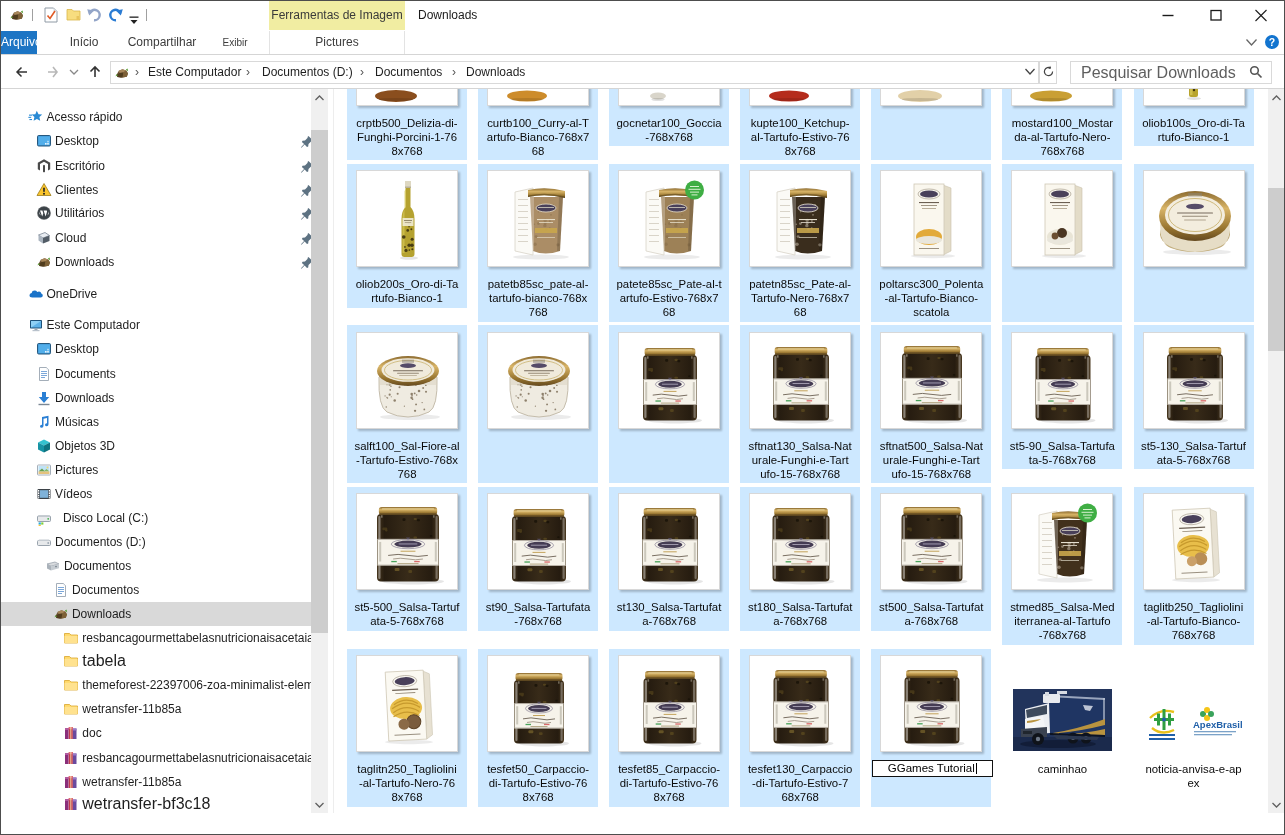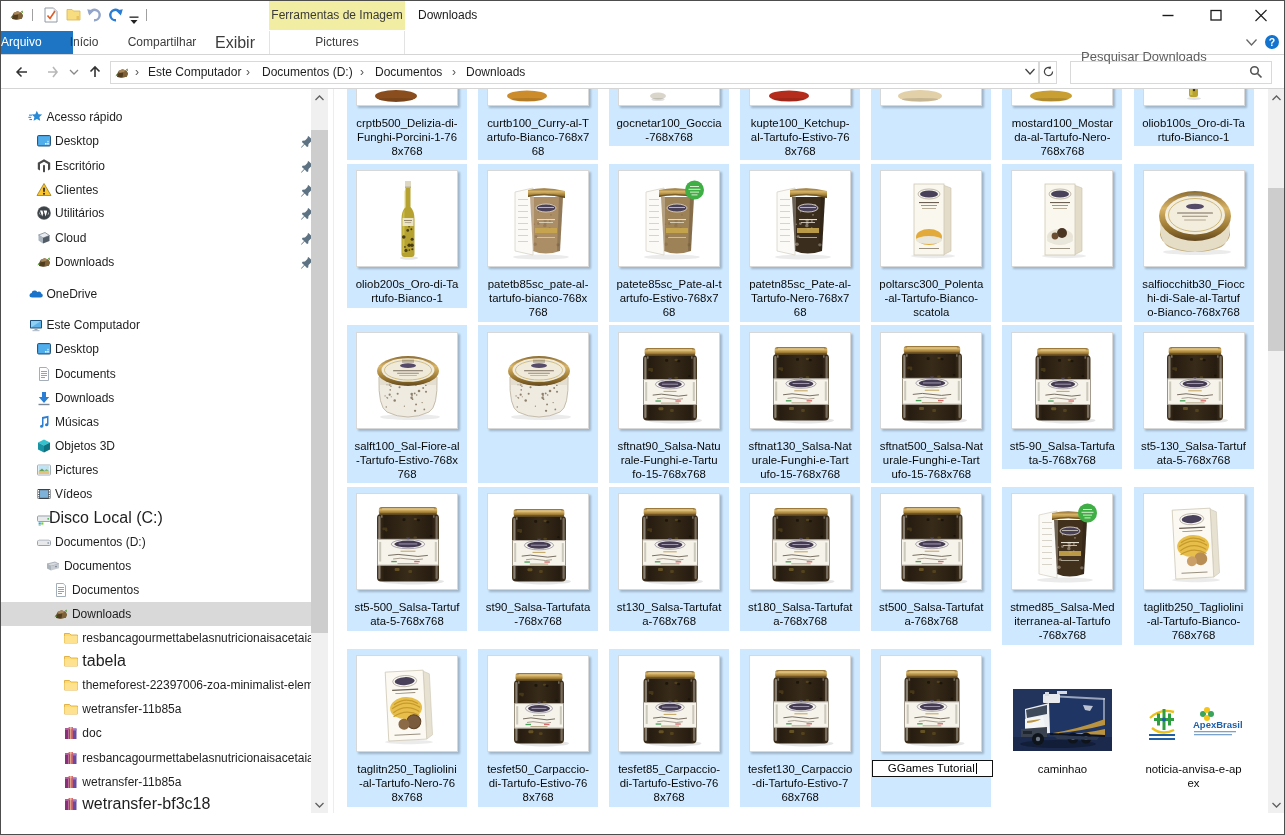--- a/index.html
+++ b/index.html
@@ -37,24 +37,24 @@
     <div style="position:absolute;left:146px;top:9px;width:1px;height:12px;background:#a0a0a0"></div>
     <div style="position:absolute;left:269px;top:1px;width:136px;height:29px;background:#f1eda2"></div>
     <div style="position:absolute;left:269px;top:1px;width:136px;height:29px;line-height:29px;text-align:center;font-size:12px;color:#3a3a3a">Ferramentas de Imagem</div>
     <div style="position:absolute;left:418px;top:0;height:30px;line-height:30px;font-size:12px;color:#1a1a1a">Downloads</div>
     <svg style="position:absolute;left:1156px;top:0" width="128" height="30" viewBox="0 0 128 30">
       <line x1="6.5" y1="15.5" x2="17.5" y2="15.5" stroke="#1a1a1a" stroke-width="1.4"></line>
       <rect x="55" y="10.5" width="10" height="9.5" fill="none" stroke="#1a1a1a" stroke-width="1.3"></rect>
       <line x1="99.5" y1="10" x2="110.5" y2="21" stroke="#1a1a1a" stroke-width="1.1"></line>
       <line x1="110.5" y1="10" x2="99.5" y2="21" stroke="#1a1a1a" stroke-width="1.1"></line>
     </svg>
-    <div style="position:absolute;left:1px;top:31px;width:72px;height:23px;background:#1d75c4;color:#fff;text-align:left;line-height:23px;font-size:12px">Arquivo</div>
+    <div style="position:absolute;left:1px;top:31px;width:36px;height:23px;background:#1d75c4;color:#fff;text-align:left;line-height:23px;font-size:12px">Arquivo</div>
     <div style="position:absolute;left:84px;top:31px;transform:translateX(-50%);height:23px;line-height:23px;font-size:12px;color:#3c3c3c">Início</div>
     <div style="position:absolute;left:162px;top:31px;transform:translateX(-50%);height:23px;line-height:23px;font-size:12px;color:#3c3c3c">Compartilhar</div>
-    <div style="position:absolute;left:235px;top:31px;transform:translateX(-50%);height:23px;line-height:23px;font-size:16px;color:#3c3c3c">Exibir</div>
+    <div style="position:absolute;left:235px;top:31px;transform:translateX(-50%);height:23px;line-height:23px;font-size:10px;color:#3c3c3c">Exibir</div>
     <div style="position:absolute;left:269px;top:31px;width:136px;height:23px;border-left:1px solid #e3e3e3;border-right:1px solid #e3e3e3;box-sizing:border-box;text-align:center;line-height:23px;font-size:12px;color:#3c3c3c">Pictures</div>
     <div style="position:absolute;left:1px;top:54px;width:1283px;height:1px;background:#d5d5d5"></div>
     <svg style="position:absolute;left:1245px;top:38px" width="13" height="9" viewBox="0 0 13 9">
       <path d="M1.5 1.5 L6.5 7 L11.5 1.5" stroke="#666" stroke-width="1.3" fill="none"></path>
     </svg>
     <div style="position:absolute;left:1265px;top:35px;width:14px;height:14px;border-radius:50%;background:#1274cf;color:#fff;font-size:10.5px;font-weight:bold;text-align:center;line-height:14px">?</div>
     <svg style="position:absolute;left:10px;top:62px" width="96" height="20" viewBox="0 0 96 20">
       <path d="M7 10 L17 10 M11.5 5.5 L7 10 L11.5 14.5" stroke="#333" stroke-width="1.5" fill="none"></path>
       <path d="M38 10 L47 10 M43 5 L47 10 L43 15" stroke="#b8b8b8" stroke-width="1.6" fill="none"></path>
       <path d="M60 8 L64 12 L68 8" stroke="#888" stroke-width="1.3" fill="none"></path>
@@ -79,21 +79,21 @@
     <div style="position:absolute;left:466px;top:61px;height:23px;line-height:23px;font-size:12px;color:#1e1e1e">Downloads</div>
     <svg style="position:absolute;left:1024px;top:68px" width="12" height="8" viewBox="0 0 12 8">
       <path d="M1.5 1 L6 6 L10.5 1" stroke="#444" stroke-width="1.3" fill="none"></path>
     </svg>
     <div style="position:absolute;left:1039px;top:61px;width:18px;height:23px;border:1px solid #d9d9d9;box-sizing:border-box"></div>
     <svg style="position:absolute;left:1042px;top:65px" width="13" height="13" viewBox="0 0 13 13">
       <path d="M10.6 6.5 A4.1 4.1 0 1 1 8.8 3.1" stroke="#444" stroke-width="1.2" fill="none"></path>
       <path d="M8.2 0.8 L8.9 3.4 L6.3 4.1 Z" fill="#444"></path>
     </svg>
     <div style="position:absolute;left:1070px;top:61px;width:202px;height:23px;border:1px solid #d9d9d9;box-sizing:border-box;background:#fff"></div>
-    <div style="position:absolute;left:1081px;top:45px;height:23px;line-height:23px;font-size:13px;color:#5f5f5f">Pesquisar Downloads</div>
+    <div style="position:absolute;left:1081px;top:61px;height:23px;line-height:23px;font-size:16px;color:#5f5f5f">Pesquisar Downloads</div>
     <svg style="position:absolute;left:1249px;top:65px" width="14" height="14" viewBox="0 0 14 14">
       <circle cx="5.5" cy="5.5" r="3.8" stroke="#555" stroke-width="1.6" fill="none"></circle>
       <line x1="8.5" y1="8.5" x2="12.5" y2="12.5" stroke="#555" stroke-width="1.7"></line>
     </svg>
     <div style="position:absolute;left:1px;top:88px;width:1283px;height:1px;background:#d5d5d5"></div>
     <div id="side">
       <div style="position:absolute;left:26.5px;top:20.3px;width:16px;height:16px"><svg width="16" height="16" viewBox="0 0 16 16">
           <path d="M8.8 1.8 L10.5 5.2 L14.2 5.6 L11.4 8.1 L12.2 11.8 L8.9 9.9 L5.6 11.8 L6.4 8.1 L3.6 5.6 L7.3 5.2 Z" fill="#2a8ad4"></path>
           <rect x="1" y="5.6" width="3" height="1.1" fill="#2a8ad4"></rect>
           <rect x="0.4" y="7.8" width="2.8" height="1.1" fill="#2a8ad4"></rect>
@@ -226,21 +226,21 @@
         </svg></div>
       <div style="position:absolute;left:54px;top:392.9px;height:24px;line-height:24px;white-space:nowrap;font-size:12px;color:#1e1e1e">Vídeos</div>
       <div style="position:absolute;left:35px;top:421px;width:16px;height:16px"><svg width="16" height="16" viewBox="0 0 16 16">
           <rect x="1.5" y="6" width="13" height="5.5" rx="1" fill="#e7e9eb" stroke="#8f9aa5" stroke-width="0.9"></rect>
           <path d="M2 6.5 L14 6.5 L13 5 L3 5 Z" fill="#c6ccd2"></path>
           <circle cx="12.2" cy="8.8" r="0.9" fill="#3fae4a"></circle>
           <rect x="2.6" y="12.4" width="2.2" height="2.2" fill="#29abe2"></rect>
           <rect x="5.2" y="12.4" width="2.2" height="2.2" fill="#7fd13b"></rect>
           <rect x="2.6" y="14.8" width="2.2" height="1" fill="#ffb900"></rect>
         </svg></div>
-      <div style="position:absolute;left:48px;top:417px;height:24px;line-height:24px;white-space:nowrap;font-size:16px;color:#1e1e1e">Disco Local (C:)</div>
+      <div style="position:absolute;left:62px;top:417px;height:24px;line-height:24px;white-space:nowrap;font-size:12px;color:#1e1e1e">Disco Local (C:)</div>
       <div style="position:absolute;left:35px;top:444.7px;width:16px;height:16px"><svg width="16" height="16" viewBox="0 0 16 16">
           <rect x="1.5" y="6.5" width="13" height="5" rx="1" fill="#e7e9eb" stroke="#8f9aa5" stroke-width="0.9"></rect>
           <path d="M2 7 L14 7 L13 5.5 L3 5.5 Z" fill="#c6ccd2"></path>
           <circle cx="12.2" cy="9" r="0.9" fill="#9aa5b1"></circle>
         </svg></div>
       <div style="position:absolute;left:54px;top:440.7px;height:24px;line-height:24px;white-space:nowrap;font-size:12px;color:#1e1e1e">Documentos (D:)</div>
       <div style="position:absolute;left:43.9px;top:468.8px;width:16px;height:16px"><svg width="16" height="16" viewBox="0 0 16 16">
           <path d="M2 6 L10 4 L14 6 L6 8.2 Z" fill="#d8dbde" stroke="#8f9aa5" stroke-width="0.7"></path>
           <path d="M2 6 L6 8.2 L6 12.5 L2 10.5 Z" fill="#aab2ba"></path>
           <path d="M14 6 L6 8.2 L6 12.5 L14 10.2 Z" fill="#c6ccd2"></path>
@@ -624,21 +624,20 @@
           <path d="M16 58 Q18 74 27 77 Q38 81 51 81 Q64 81 75 77 Q84 74 86 58 L86 64 Q84 78 51 81 Q18 78 16 64 Z" fill="#c2ae7e"></path>
           <ellipse cx="51" cy="45" rx="36" ry="25" fill="url(#g_lid)"></ellipse>
           <ellipse cx="51" cy="44" rx="30" ry="19.5" fill="#f3edde"></ellipse>
           <ellipse cx="51" cy="44" rx="26.5" ry="16.5" fill="none" stroke="#c9b270" stroke-width="0.9"></ellipse>
           <ellipse cx="51" cy="35.5" rx="9" ry="2.8" fill="#554b68"></ellipse>
           <rect x="33" y="41.5" width="36" height="1.1" rx="0.5" fill="#776b5c"></rect>
           <rect x="38" y="44.8" width="26" height="1" rx="0.5" fill="#968a78"></rect>
           <rect x="40" y="48.5" width="22" height="0.9" rx="0.45" fill="#b1a58f"></rect>
           <rect x="44" y="22" width="14" height="3.6" fill="#8a8376" opacity="0.5"></rect>
         </svg></div>
-      <div class="cap" style="left:793.5px;top:188.1px">salfiocchitb30_Fiocc<br>hi-di-Sale-al-Tartuf<br>o-Bianco-768x768</div>
       <div class="tile" style="left:17px;top:236.4px;height:158px"></div>
       <div class="frame" style="left:26px;top:242.8px"><svg width="102" height="97" viewBox="0 0 102 97">
           <defs>
             <linearGradient id="g_lid" x1="0" y1="0" x2="0" y2="1">
               <stop offset="0" stop-color="#8d6c31"></stop>
               <stop offset="0.35" stop-color="#d8b467"></stop>
               <stop offset="0.75" stop-color="#97742f"></stop>
               <stop offset="1" stop-color="#64491f"></stop>
             </linearGradient>
             <linearGradient id="g_glass" x1="0" y1="0" x2="1" y2="0">
@@ -804,21 +803,20 @@
           <path d="M38.04 65.738 Q44.52 64.138 51 65.738 T63.96 65.738" stroke="#948878" stroke-width="0.8" fill="none"></path>
           <rect x="36.42" y="67.38" width="5.5" height="1.3" fill="#49a35b"></rect>
           <rect x="56.4" y="67.38" width="5.5" height="1.3" fill="#d96a6a"></rect>
           <rect x="41.82" y="69.58" width="18.36" height="1" fill="#b3a684"></rect>
           <rect x="25.62" y="15" width="50.76" height="7.8" rx="2.8" fill="url(#g_lid)"></rect>
           <rect x="26.12" y="21.5" width="49.76" height="1.5" fill="#5d4720"></rect>
           <rect x="28.62" y="16.2" width="44.76" height="1.4" rx="0.7" fill="#e7d49c" opacity="0.8"></rect>
           <rect x="28" y="23.3" width="1.6" height="2.4" fill="#d8d0be" opacity="0.45"></rect>
           <rect x="72" y="23.3" width="1.6" height="2.4" fill="#d8d0be" opacity="0.4"></rect>
         </svg></div>
-      <div class="cap" style="left:269.1px;top:349.7px">sftnat90_Salsa-Natu<br>rale-Funghi-e-Tartu<br>fo-15-768x768</div>
       <div class="tile" style="left:410.2px;top:236.4px;height:158px"></div>
       <div class="frame" style="left:419.2px;top:242.8px"><svg width="102" height="97" viewBox="0 0 102 97">
           <defs>
             <linearGradient id="g_lid" x1="0" y1="0" x2="0" y2="1">
               <stop offset="0" stop-color="#8d6c31"></stop>
               <stop offset="0.35" stop-color="#d8b467"></stop>
               <stop offset="0.75" stop-color="#97742f"></stop>
               <stop offset="1" stop-color="#64491f"></stop>
             </linearGradient>
             <linearGradient id="g_glass" x1="0" y1="0" x2="1" y2="0">

